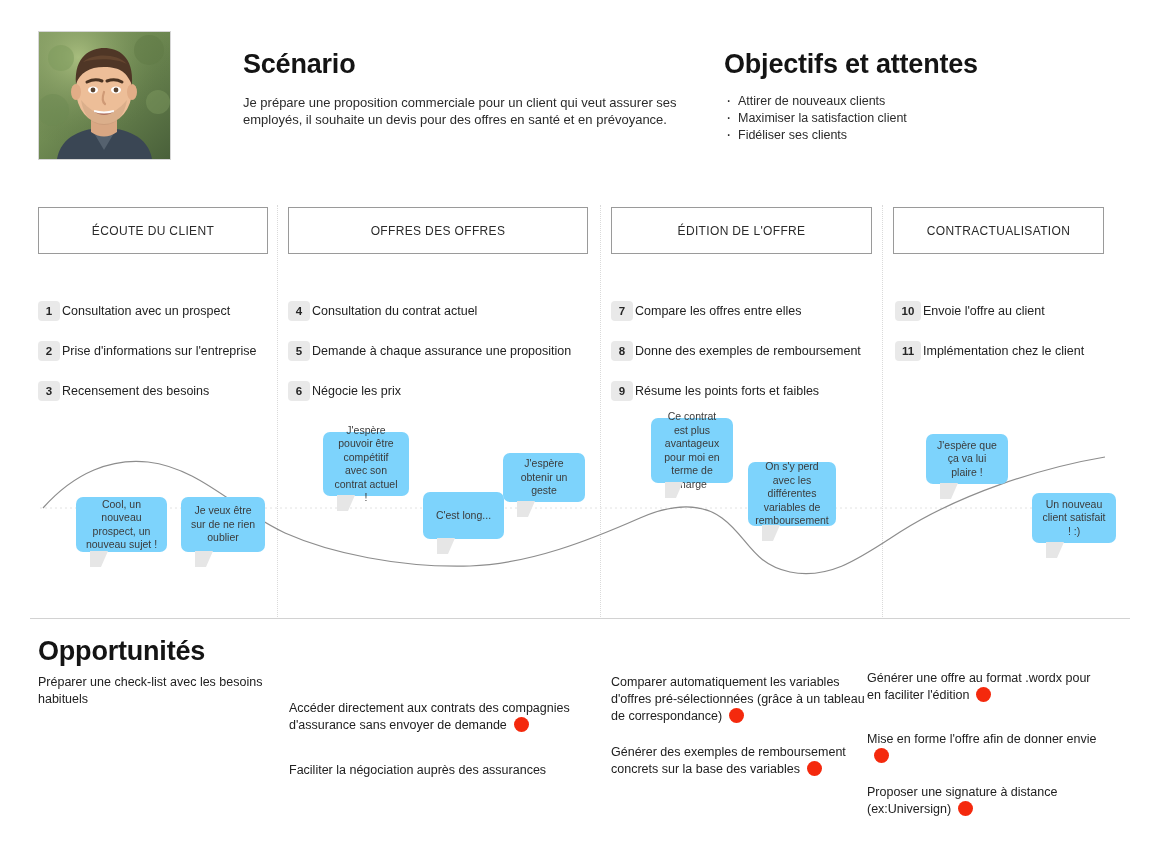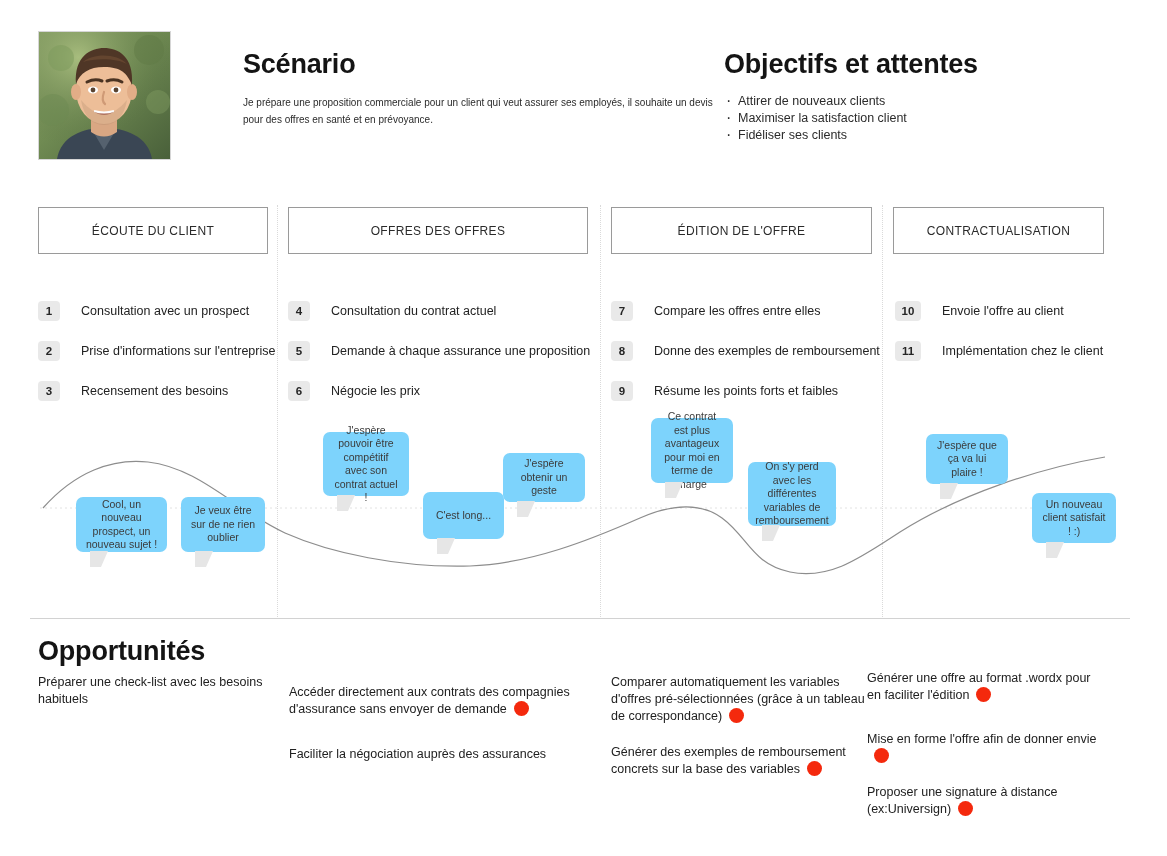--- a/index.html
+++ b/index.html
@@ -16,21 +16,21 @@
     position:absolute;left:38px;top:31px;width:131px;height:127px;
     border:1px solid #d6d6d6;overflow:hidden;background:#7d8f63;
   }
   .persona-photo svg{display:block;width:131px;height:127px;}
 
   .h-title{
     font-size:27px;font-weight:bold;letter-spacing:-0.2px;color:#141414;
   }
   #scenario-block{position:absolute;left:243px;top:49px;width:470px;}
   #scenario-block .body{
-    margin-top:14px;font-size:10px;line-height:17px;color:#2b2b2b;
+    margin-top:14px;font-size:13px;line-height:17px;color:#2b2b2b;
   }
   #objectifs-block{position:absolute;left:724px;top:49px;width:420px;}
   #objectifs-block ul{margin:13px 0 0 0;padding:0;list-style:none;}
   #objectifs-block li{
     font-size:12.5px;line-height:17px;color:#2b2b2b;
     padding-left:14px;position:relative;
   }
   #objectifs-block li:before{
     content:"\00b7";position:absolute;left:2px;top:-1px;
     font-size:16px;color:#2b2b2b;
@@ -54,21 +54,21 @@
 
   
   .steps{position:absolute;}
   .step-row{display:flex;align-items:center;height:26px;margin-bottom:14px;}
   .step-num{
     width:22px;height:20px;border-radius:4px;background:#e9e9e9;
     display:flex;align-items:center;justify-content:center;
     font-size:11.5px;font-weight:bold;color:#262626;flex:0 0 auto;
   }
   .step-num.wide{width:26px;}
-  .step-label{margin-left:21px;font-size:12.5px;color:#222;white-space:nowrap;}
+  .step-label{margin-left:2px;font-size:12.5px;color:#222;white-space:nowrap;}
 
   
   #emotion-curve{position:absolute;left:0;top:400px;width:1167px;height:220px;}
 
   
   .bubble{
     position:absolute;background:#7dd3fc;border-radius:7px;
     font-size:10.5px;line-height:13.5px;color:#3b3b3b;text-align:center;
     display:flex;align-items:center;justify-content:center;
     padding:7px 9px;box-sizing:border-box;
@@ -264,21 +264,21 @@
 
   <div id="opp-rule"></div>
   <div id="opp-title" class="h-title">Opportunités</div>
 
   <div class="opp-col" style="left:38px;top:674px;width:235px">
     <div class="opp-item">
       <span>Préparer une check-list avec les besoins habituels</span>
     </div>
   </div>
 
-  <div class="opp-col" style="left:289px;top:684px;width:295px">
+  <div class="opp-col" style="left:289px;top:700px;width:295px">
     <div class="opp-item">
       <span>Accéder directement aux contrats des compagnies d'assurance sans envoyer de demande</span><span class="dot"></span>
     </div>
     <div class="opp-item" style="margin-top:28px">
       <span>Faciliter la négociation auprès des assurances</span>
     </div>
   </div>
 
   <div class="opp-col" style="left:611px;top:674px;width:270px">
     <div class="opp-item">

